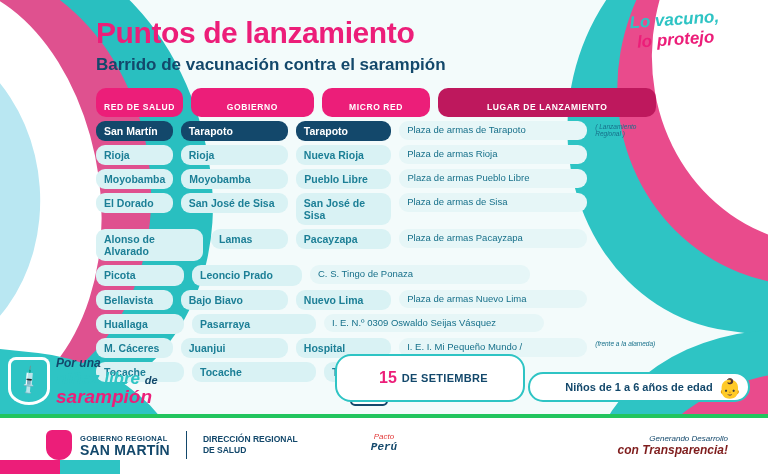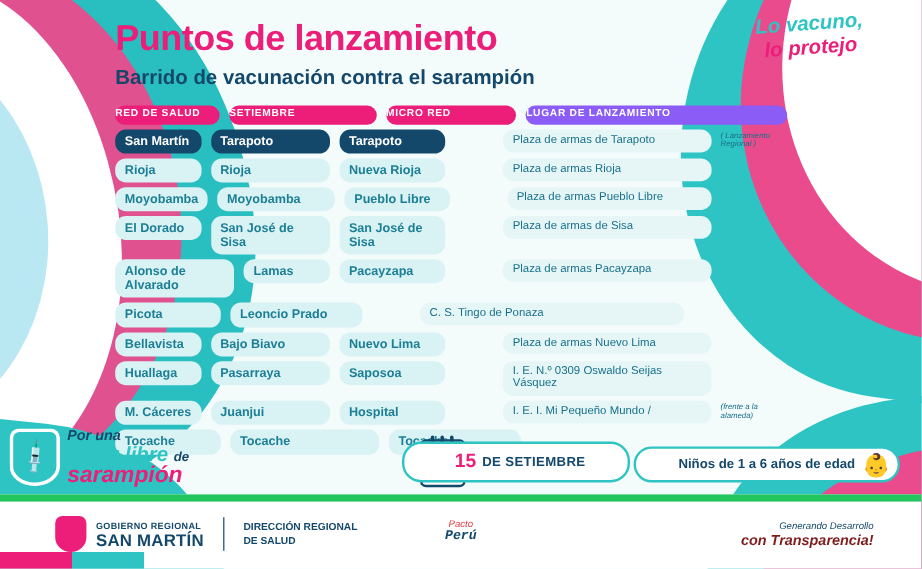--- a/index.html
+++ b/index.html
@@ -76,36 +76,36 @@
     transform:rotate(-4deg);
   }
   .brandmark .l1{color:#2ec4c4;font-size:17px;font-weight:bold;font-style:italic;}
   .brandmark .l2{color:#ec1e79;font-size:17px;font-weight:bold;font-style:italic;}
 
   
   .table{position:absolute;left:96px;top:88px;width:560px;}
   .thead{display:flex;gap:8px;}
   .th{
     color:#ffffff;font-size:8.5px;font-weight:bold;letter-spacing:.6px;
-    text-align:left;border-radius:10px;padding:1px 0 5px;
+    text-align:center;border-radius:10px;padding:14px 0 5px;
   }
   .c1{width:88px;background:#ec1e79;}
   .c2{width:124px;background:#ec1e79;}
   .c3{width:110px;background:#ec1e79;}
-  .c4{width:220px;background:#8b5cf6;}
+  .c4{width:220px;background:#be185d;}
 
   .trow{display:flex;gap:8px;margin-top:4px;align-items:flex-start;}
   .cell{
     font-size:10.5px;border-radius:9px;padding:4px 8px;line-height:1.15;
     min-height:13px;box-sizing:border-box;
   }
   .cell.c1{width:88px;background:#d9f2f4;color:#1c7f96;font-weight:bold;}
   .cell.c2{width:124px;background:#d9f2f4;color:#1c7f96;font-weight:bold;}
   .cell.c3{width:110px;background:#d9f2f4;color:#1c7f96;font-weight:bold;}
-  .cell.c4{width:220px;background:#e6f6f7;color:#17708a;font-weight:normal;font-size:9.5px;margin-left:40px;}
+  .cell.c4{width:220px;background:#e6f6f7;color:#17708a;font-weight:normal;font-size:9.5px;}
   .cell.hl{background:#13486b;color:#ffffff;}
   .note{
     width:72px;font-size:6.5px;color:#17708a;line-height:1.05;padding-top:3px;
     text-align:left;font-style:italic;
   }
 
   
   .badge-left{
     position:absolute;left:8px;bottom:64px;width:210px;height:58px;
     display:flex;align-items:center;
@@ -116,21 +116,21 @@
     display:flex;align-items:center;justify-content:center;margin-right:6px;
     box-shadow:0 0 0 3px #ffffff inset;
   }
   .syringe{color:#ffffff;font-size:20px;transform:rotate(-40deg);}
   .badge-left .t1{color:#13486b;font-size:12px;font-weight:bold;font-style:italic;}
   .badge-left .t2{color:#2ec4c4;font-size:17px;font-weight:bold;font-style:italic;line-height:1;}
   .badge-left .t2 .small{color:#13486b;font-size:11px;}
   .badge-left .t3{color:#ec1e79;font-size:19px;font-weight:bold;font-style:italic;line-height:1.05;}
 
   .date-pill{
-    position:absolute;left:335px;bottom:72px;width:190px;height:34px;
+    position:absolute;left:335px;bottom:72px;width:190px;height:48px;
     background:#ffffff;border:2px solid #2ec4c4;border-radius:16px;
     display:flex;align-items:center;padding-left:42px;box-sizing:border-box;
   }
   .date-pill .num{color:#ec1e79;font-size:16px;font-weight:bold;margin-right:5px;}
   .date-pill .txt{color:#13486b;font-size:11px;font-weight:bold;letter-spacing:.3px;}
   .cal{
     position:absolute;left:350px;bottom:68px;width:34px;height:36px;
     background:#ffffff;border:2px solid #13486b;border-radius:5px;
   }
   .cal .bar{position:absolute;left:0;right:0;top:0;height:9px;background:#13486b;border-radius:3px 3px 0 0;}
@@ -140,21 +140,21 @@
     position:absolute;right:18px;bottom:72px;width:222px;height:30px;
     background:#ffffff;border:2px solid #2ec4c4;border-radius:16px;
     display:flex;align-items:center;justify-content:center;box-sizing:border-box;
   }
   .age-pill .txt{color:#13486b;font-size:11px;font-weight:bold;}
   .kid{position:absolute;right:26px;bottom:74px;font-size:19px;color:#2ec4c4;}
 
   
   .footer{
     position:absolute;left:0;right:0;bottom:0;height:56px;background:#ffffff;
-    border-top:6px solid #22c55e;
+    border-top:4px solid #22c55e;
   }
   .footer-pink-l{position:absolute;left:0;bottom:0;width:60px;height:14px;background:#ec1e79;}
   .footer-teal-l{position:absolute;left:60px;bottom:0;width:60px;height:14px;background:#2ec4c4;}
   .gob{position:absolute;left:46px;top:12px;display:flex;align-items:center;gap:8px;}
   .crest{width:26px;height:30px;background:#ec1e79;border-radius:6px 6px 50% 50%/6px 6px 40% 40%;}
   .gob .l1{color:#13486b;font-size:7.5px;font-weight:bold;letter-spacing:.3px;}
   .gob .l2{color:#13486b;font-size:14px;font-weight:bold;letter-spacing:.2px;line-height:1;}
   .divider{width:1px;height:28px;background:#13486b;margin:0 8px;}
   .gob .r1{color:#13486b;font-size:8.5px;font-weight:bold;line-height:1.25;}
   .mark-center{position:absolute;left:50%;transform:translateX(-50%);top:14px;text-align:center;}
@@ -198,21 +198,21 @@
   </div>
 
   <div class="brandmark">
     <div class="l1">Lo vacuno,</div>
     <div class="l2">lo protejo</div>
   </div>
 
   <div class="table">
     <div class="thead">
       <div class="th c1">RED DE SALUD</div>
-      <div class="th c2">SETIEMBRE</div>
+      <div class="th c2">GOBIERNO</div>
       <div class="th c3">MICRO RED</div>
       <div class="th c4">LUGAR DE LANZAMIENTO</div>
     </div>
     <div id="tbody">
         <div class="trow">
           <div class="cell c1 hl">San Martín</div>
           <div class="cell c2 hl">Tarapoto</div>
           <div class="cell c3 hl">Tarapoto</div>
           <div class="cell c4">Plaza de armas de Tarapoto</div>
           <div class="note">( Lanzamiento Regional )</div>
@@ -254,21 +254,20 @@
         <div class="trow">
           <div class="cell c1">Bellavista</div>
           <div class="cell c2">Bajo Biavo</div>
           <div class="cell c3">Nuevo Lima</div>
           <div class="cell c4">Plaza de armas Nuevo Lima</div>
           <div class="note"></div>
         </div>
         <div class="trow">
           <div class="cell c1">Huallaga</div>
           <div class="cell c2">Pasarraya</div>
-          <div class="cell c3">Saposoa</div>
           <div class="cell c4">I. E. N.º 0309 Oswaldo Seijas Vásquez</div>
           <div class="note"></div>
         </div>
         <div class="trow">
           <div class="cell c1">M. Cáceres</div>
           <div class="cell c2">Juanjui</div>
           <div class="cell c3">Hospital</div>
           <div class="cell c4">I. E. I. Mi Pequeño Mundo  /</div>
           <div class="note">(frente a la alameda)</div>
         </div>

